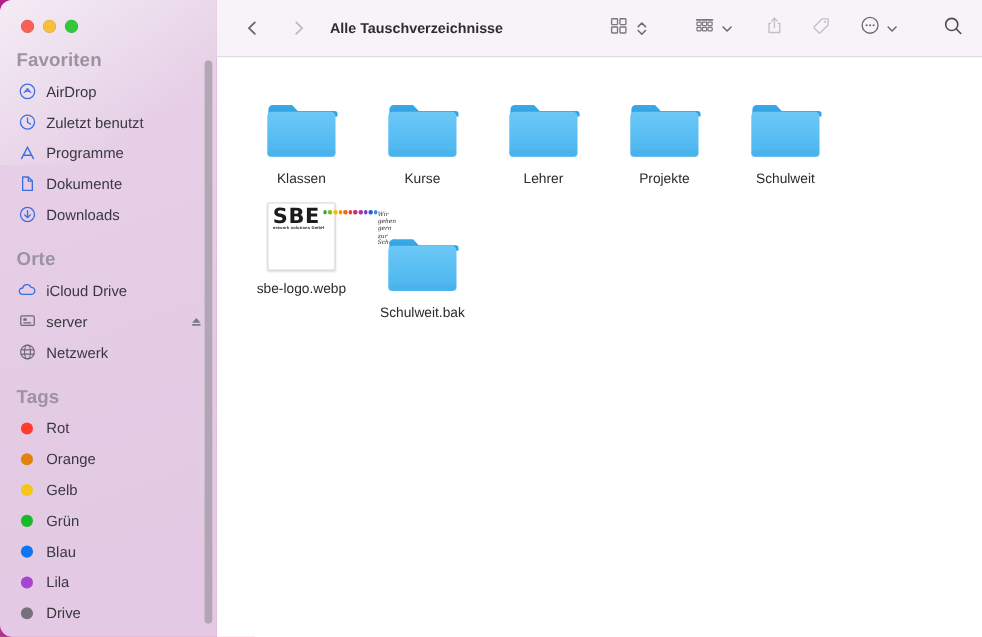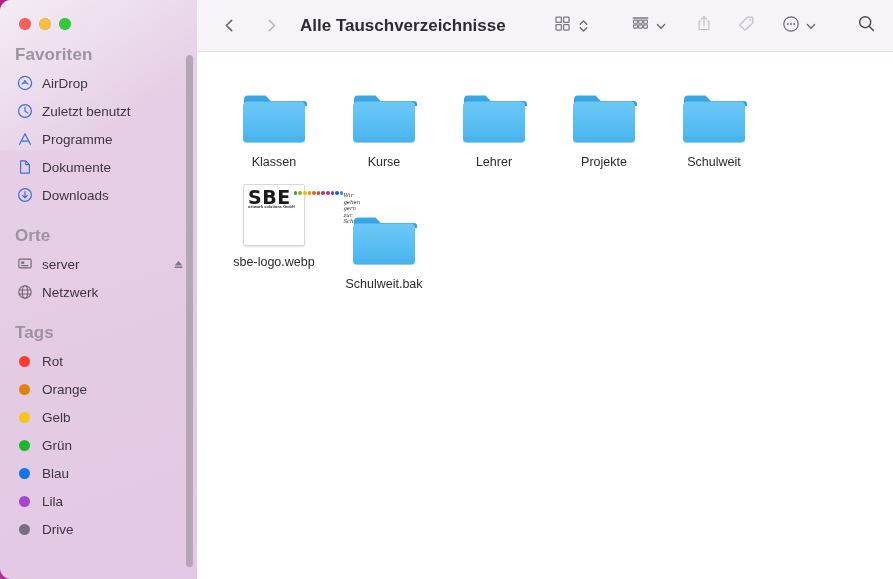--- a/index.html
+++ b/index.html
@@ -160,21 +160,21 @@
     justify-content: center;
     color: #5d5a62;
   }
   .nav-arrow {
     width: 28px; height: 28px;
     color: #68646d;
   }
   .nav-arrow.fwd { color: #bdb9c1; }
 
   #win-title {
-    font-size: 17px;
+    font-size: 13px;
     font-weight: bold;
     color: #2e2c33;
     margin-left: 15px;
     white-space: nowrap;
   }
 
   #tb-right {
     margin-left: auto;
     display: flex;
     align-items: center;
@@ -342,20 +342,28 @@
           <svg width="16" height="16" viewBox="0 0 16 16" fill="none" stroke="currentColor" stroke-width="1.2" stroke-linecap="round">
             <circle cx="8" cy="8" r="6.4"></circle>
             <path d="M8 4.6v6.2M5.5 8.4 8 10.9l2.5-2.5"></path>
           </svg>
         </span>
         <span class="lbl">Downloads</span>
       </div>
 
       <div class="sb-section orte">Orte</div>
 
+      <div class="sb-item">
+        <span class="ic">
+          <svg width="17" height="16" viewBox="0 0 17 16" fill="none" stroke="currentColor" stroke-width="1.2" stroke-linejoin="round">
+            <path d="M4.3 11.6a2.9 2.9 0 0 1 .3-5.8 4 4 0 0 1 7.6-.6 2.9 2.9 0 0 1 .5 6.4z"></path>
+          </svg>
+        </span>
+        <span class="lbl">iCloud Drive</span>
+      </div>
 
       <div class="sb-item">
         <span class="ic" style="color:#6d6973;">
           <svg width="16" height="16" viewBox="0 0 16 16" fill="none" stroke="currentColor" stroke-width="1.15">
             <rect x="1.9" y="3.1" width="12.2" height="8.8" rx="1.2"></rect>
             <rect x="4.2" y="5.4" width="3.1" height="2.3" rx="0.5" fill="currentColor" stroke="none"></rect>
             <path d="M4.2 9.6h7.1"></path>
           </svg>
         </span>
         <span class="lbl">server</span>

